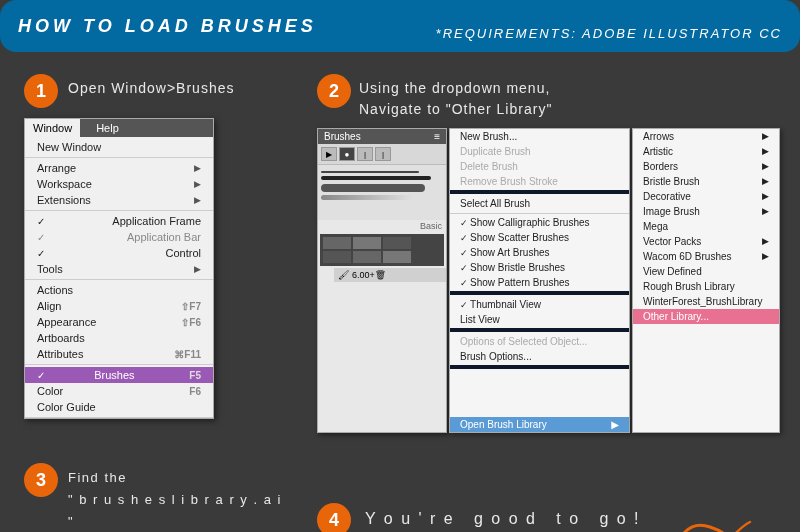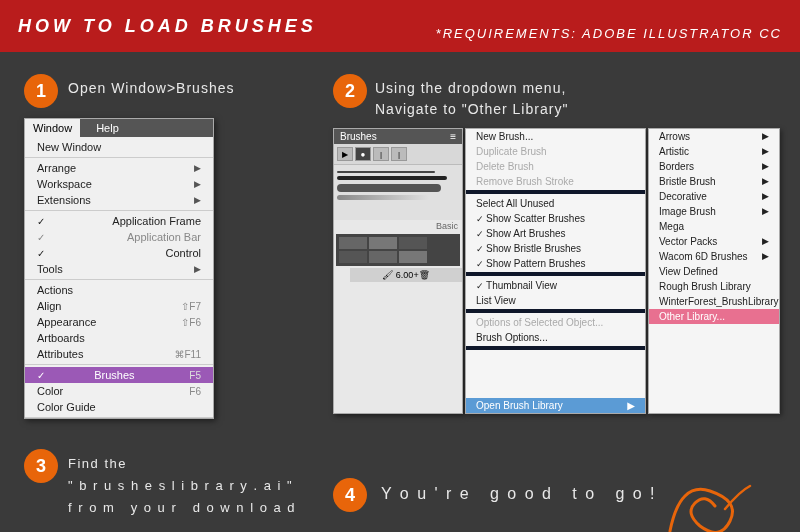--- a/index.html
+++ b/index.html
@@ -7,26 +7,27 @@
       width: 800px;
       height: 532px;
       background: #3a3a3a;
       font-family: Arial, sans-serif;
       overflow: hidden;
       position: relative;
     }
 
     
     .header-bar {
-      background: #b91c1c;
+      background: #0369a1;
       padding: 10px 18px;
       display: flex;
       align-items: center;
       justify-content: space-between;
       height: 52px;
+      border-radius: 16px;
     }
     .header-title {
       color: #fff;
       font-size: 18px;
       font-weight: bold;
       letter-spacing: 4px;
       font-style: italic;
     }
     .header-req {
       color: #fff;
@@ -143,20 +144,21 @@
     .menu-item.highlighted::before {
       content: '✓';
       margin-right: 4px;
       font-size: 10px;
       color: #fff;
     }
     .menu-item .shortcut {
       color: #888;
       font-size: 10px;
       margin-left: 10px;
+      font-weight: bold;
     }
     .menu-item.highlighted .shortcut {
       color: #ddd;
     }
     .menu-item.disabled {
       color: #aaa;
     }
 
     
     .step2-content {
@@ -213,21 +215,21 @@
       border-radius: 3px;
     }
     .brush-label {
       text-align: right;
       font-size: 9px;
       color: #666;
       padding: 1px 4px;
     }
     .brushes-panel-footer {
       display: flex;
-      justify-content: center;
+      justify-content: flex-start;
       padding: 2px 4px;
       background: #d0d0d0;
       font-size: 9px;
       margin-left: 16px;
     }
 
     .brushes-dropdown {
       background: #f5f5f5;
       border: 1px solid #aaa;
       width: 181px;
@@ -265,21 +267,21 @@
       content: ' ▶';
       float: right;
     }
     .dd-item.disabled {
       color: #aaa;
     }
 
     .sub-menu {
       background: #f5f5f5;
       border: 1px solid #aaa;
-      width: 132px;
+      width: 148px;
       font-size: 10px;
       box-shadow: 2px 2px 5px rgba(0,0,0,0.4);
     }
     .sub-item {
       padding: 2px 10px;
       color: #222;
       white-space: nowrap;
       display: flex;
       justify-content: space-between;
     }
@@ -410,21 +412,22 @@
           <span>+</span>
           <span>🗑</span>
         </div>
       </div>
 
       <div class="brushes-dropdown">
         <div class="dd-item">New Brush...</div>
         <div class="dd-item disabled">Duplicate Brush</div>
         <div class="dd-item disabled">Delete Brush</div>
         <div class="dd-item separator disabled">Remove Brush Stroke</div>
-        <div class="dd-item">Select All Unused</div>
+        <div class="dd-item">Select All Brush</div>
+        <div class="dd-item separator-top checked">Show Calligraphic Brushes</div>
         <div class="dd-item checked">Show Scatter Brushes</div>
         <div class="dd-item checked">Show Art Brushes</div>
         <div class="dd-item checked">Show Bristle Brushes</div>
         <div class="dd-item checked separator">Show Pattern Brushes</div>
         <div class="dd-item checked">Thumbnail View</div>
         <div class="dd-item separator">List View</div>
         <div class="dd-item disabled">Options of Selected Object...</div>
         <div class="dd-item separator">Brush Options...</div>
         <div class="dd-item highlighted has-arrow">Open Brush Library</div>
       </div>

